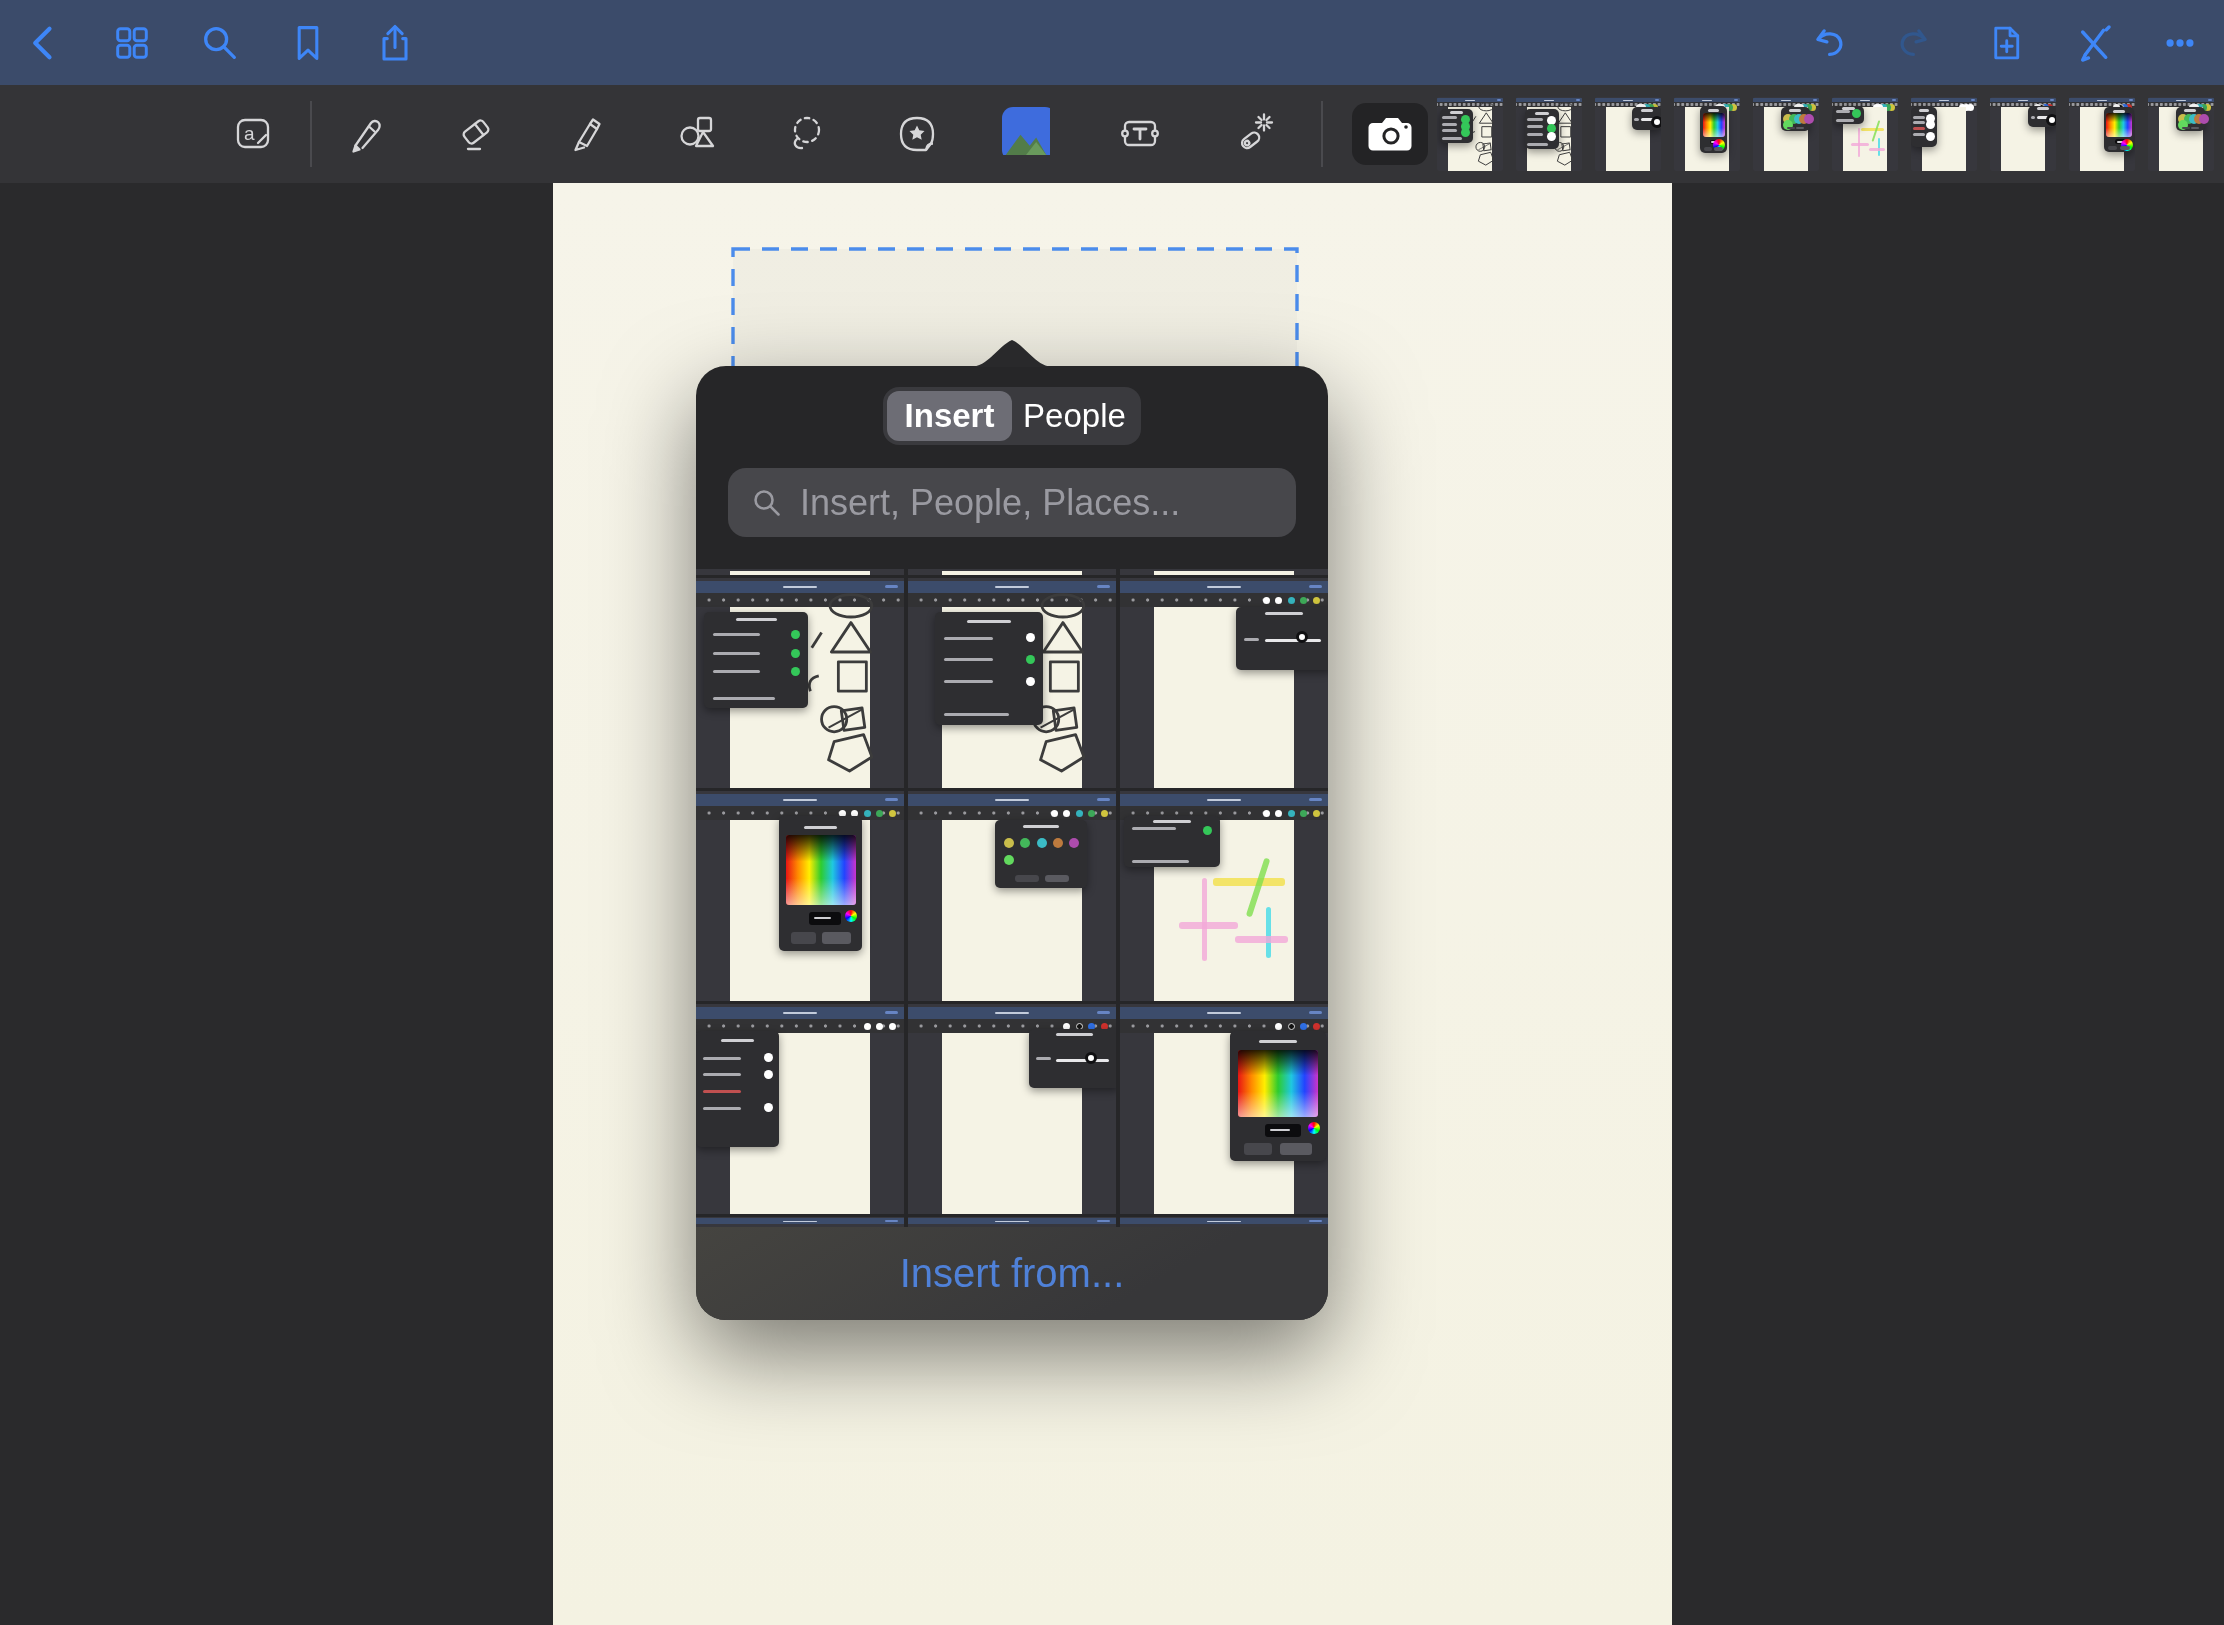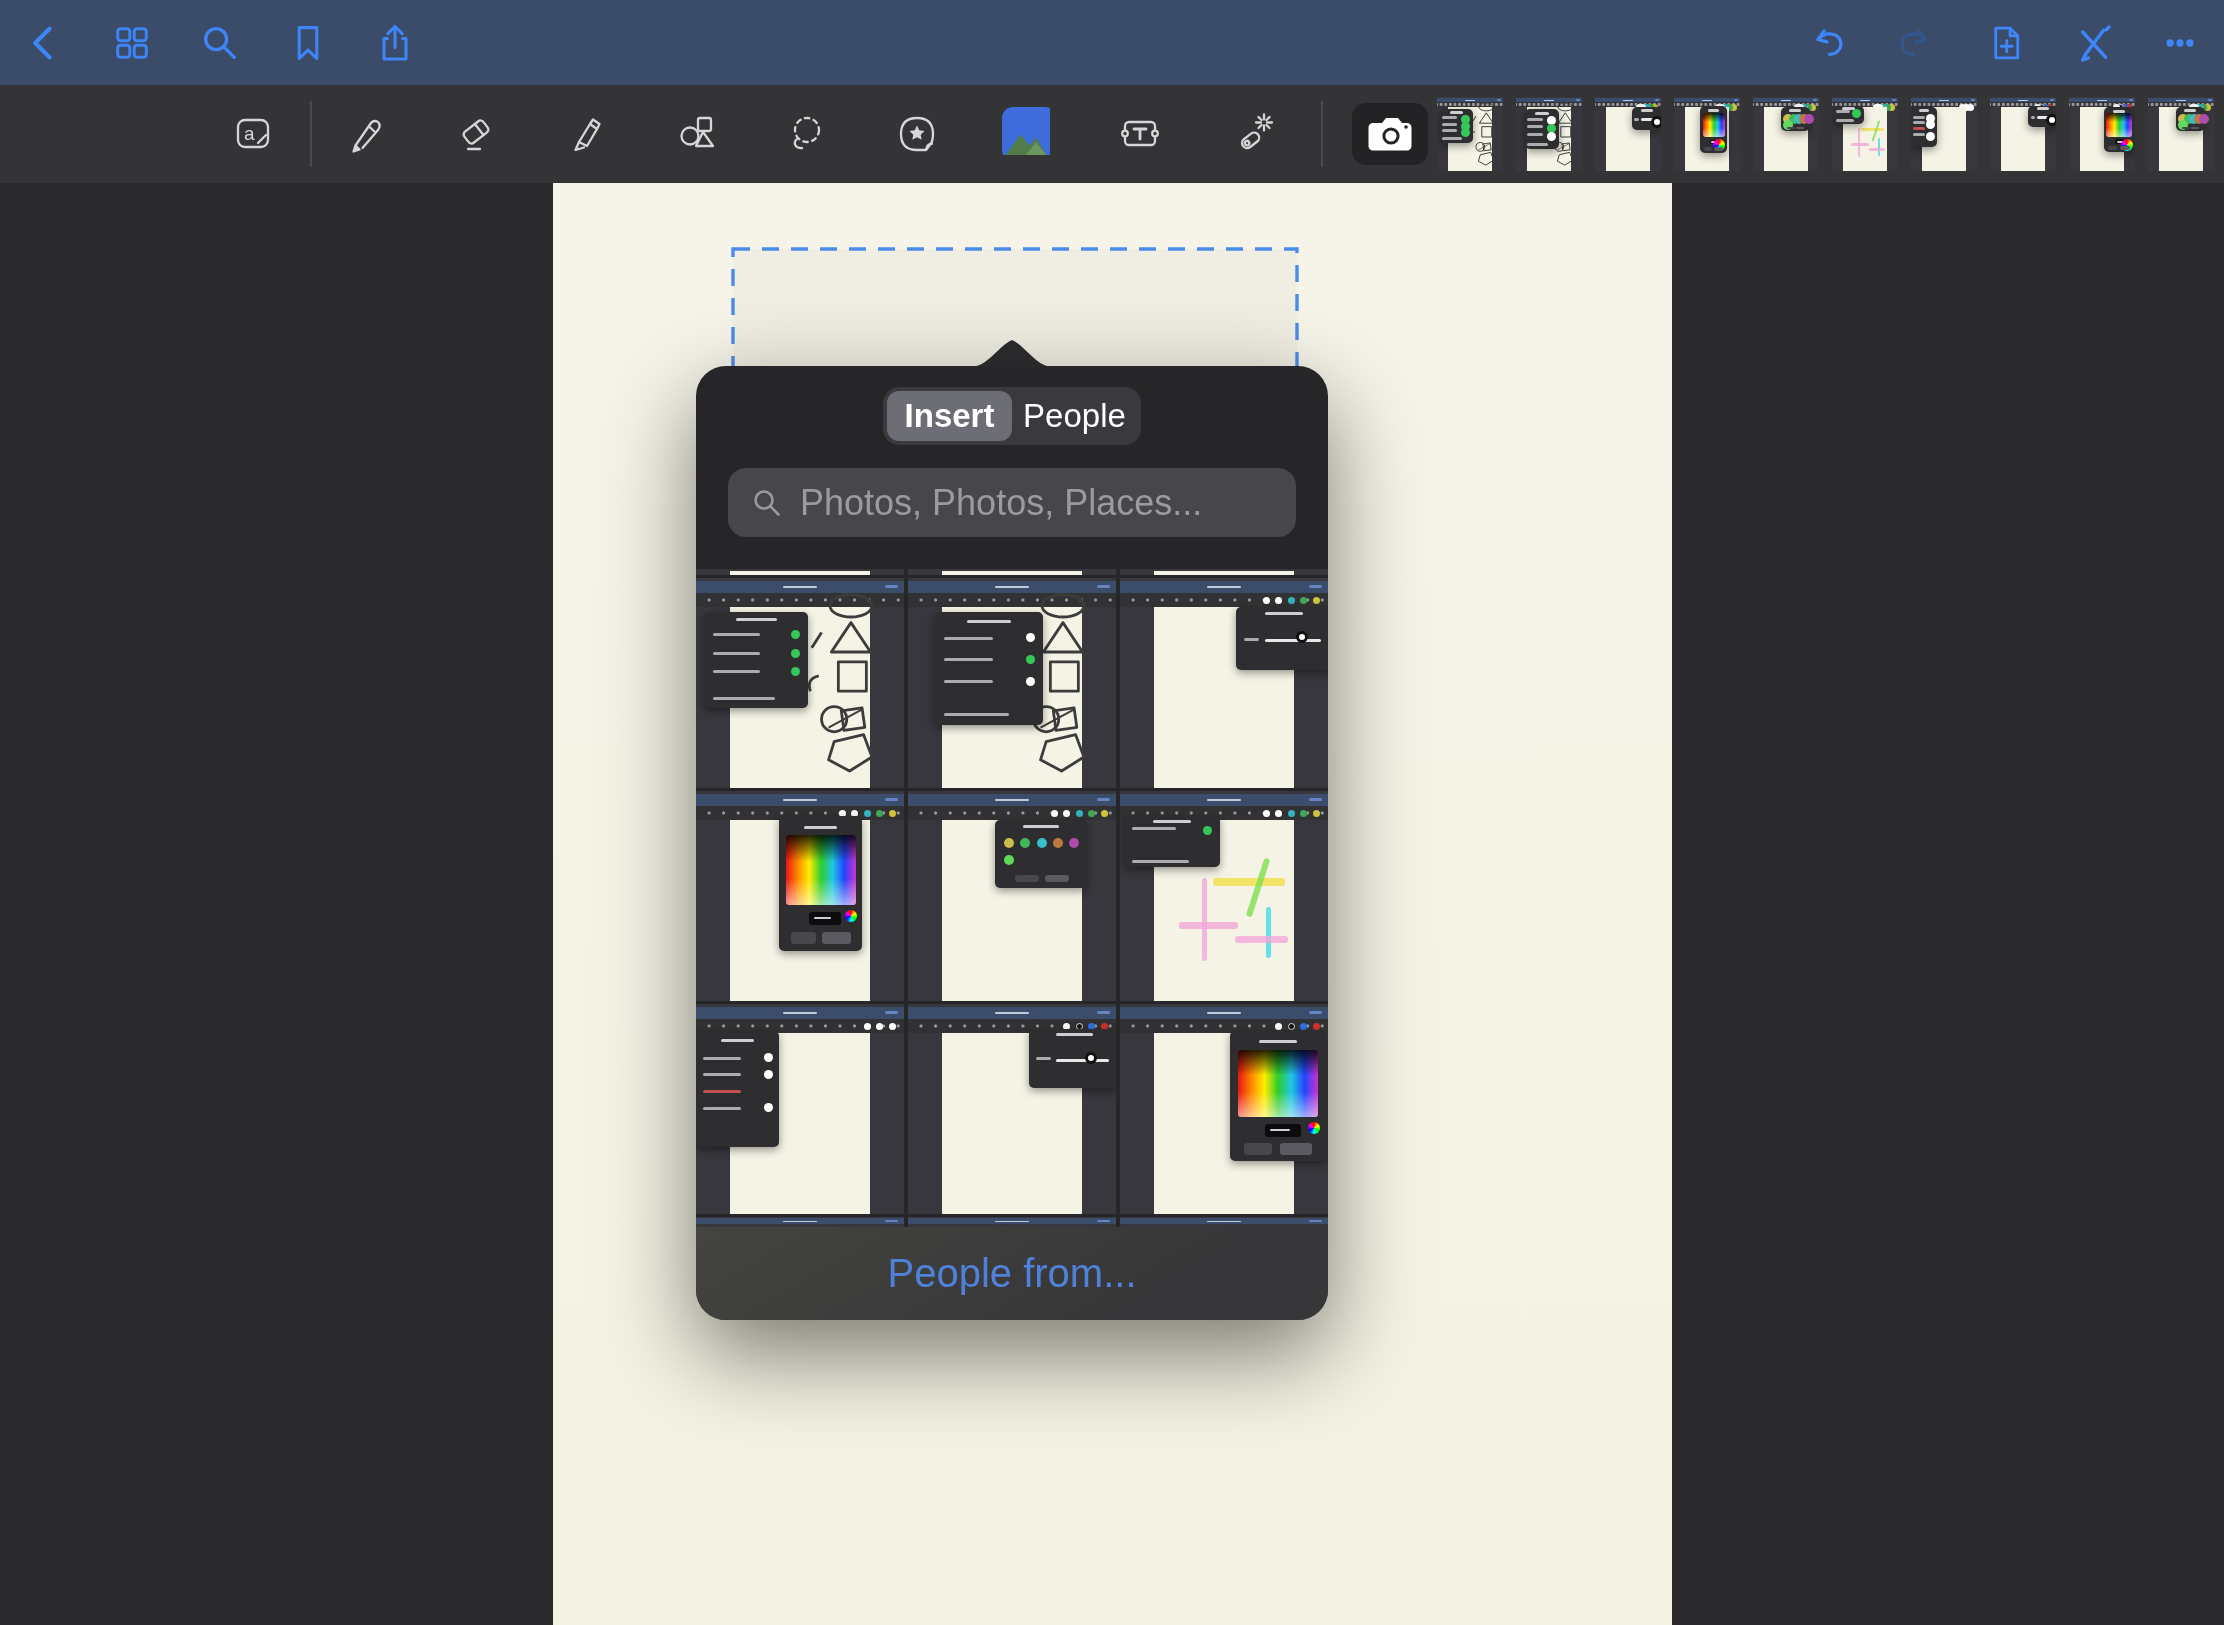--- a/index.html
+++ b/index.html
@@ -551,21 +551,21 @@
       <div class="seg">
         <span>People</span>
       </div>
     </div>
 
     <div class="searchbar">
       <svg viewBox="0 0 40 40" fill="none" stroke="currentColor" stroke-width="3">
         <circle cx="16.5" cy="16.5" r="10"></circle>
           <path d="M24 24 L33.5 33.5" stroke-linecap="round"></path>
       </svg>
-      <span class="ph">Photos, Photos, Places...</span>
+      <span class="ph">Insert, People, Places...</span>
     </div>
 
     <div class="photo-grid" id="photo-grid">
         <div class="pg-row" style="top:0px;height:6px">
           <div class="pg-cell" style="height:6px">
             <div class="mini sliver-top">
               <div class="mpage"></div>
             </div>
           </div>
           <div class="pg-cell" style="height:6px">
@@ -841,17 +841,17 @@
               <div class="mbar">
                 <div class="mtitle"></div>
                 <div class="mundo"></div>
               </div>
             </div>
           </div>
         </div>
       </div>
 
     <div class="pop-footer">
-      <span class="lbl" id="insert-label" style="color: rgb(79, 129, 216);">People from...</span>
+      <span class="lbl" id="insert-label" style="color: rgb(79, 129, 216);">Insert from...</span>
     </div>
   </div>
 
 </div>
 
 </body></html>

